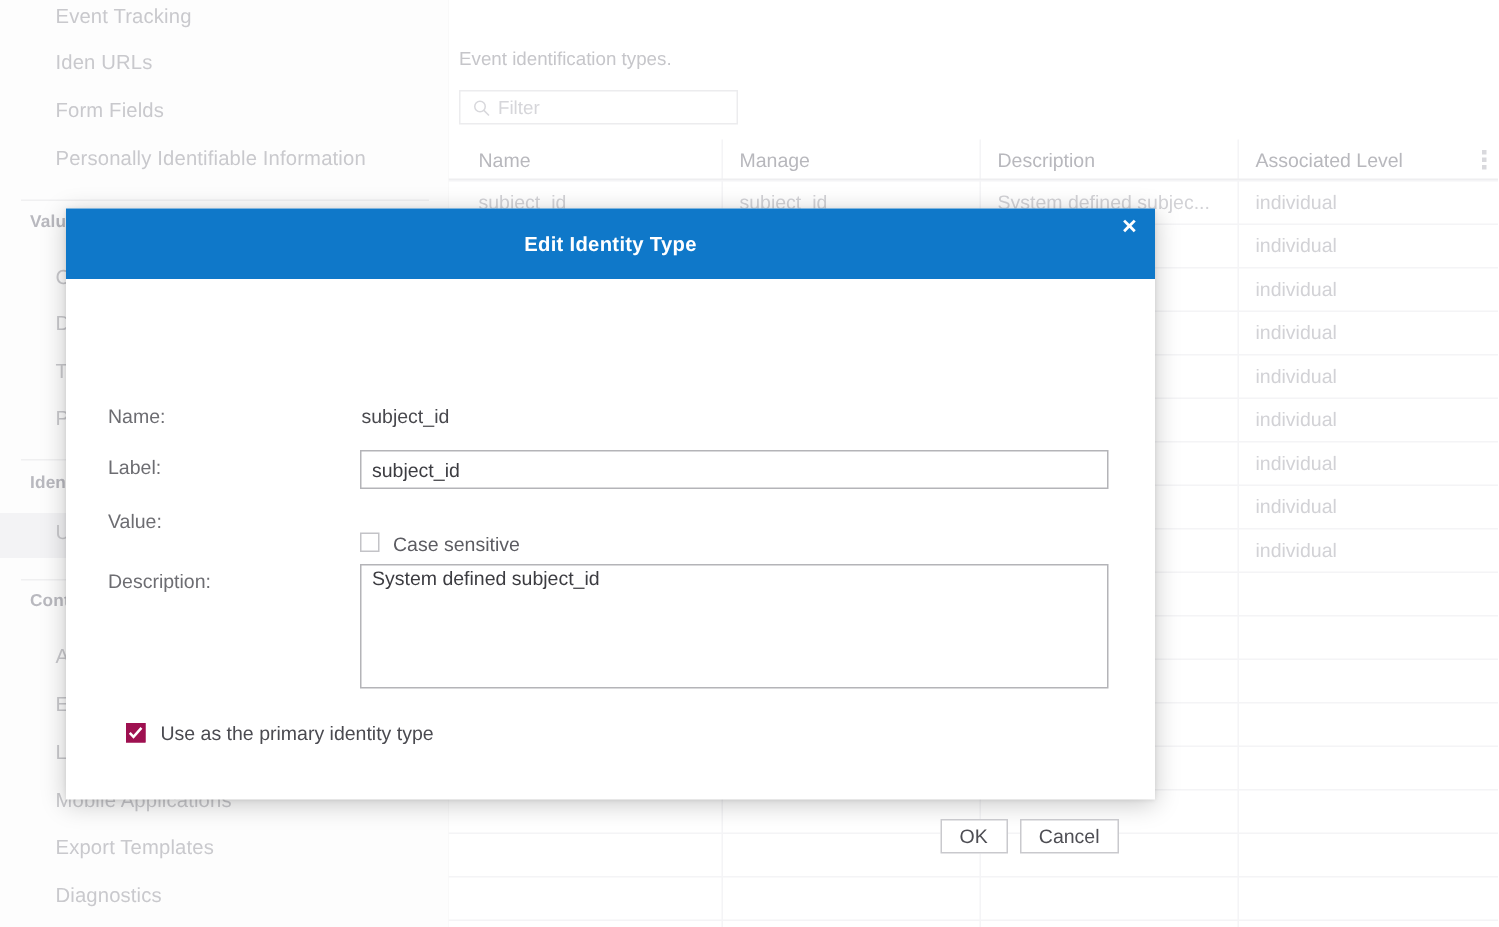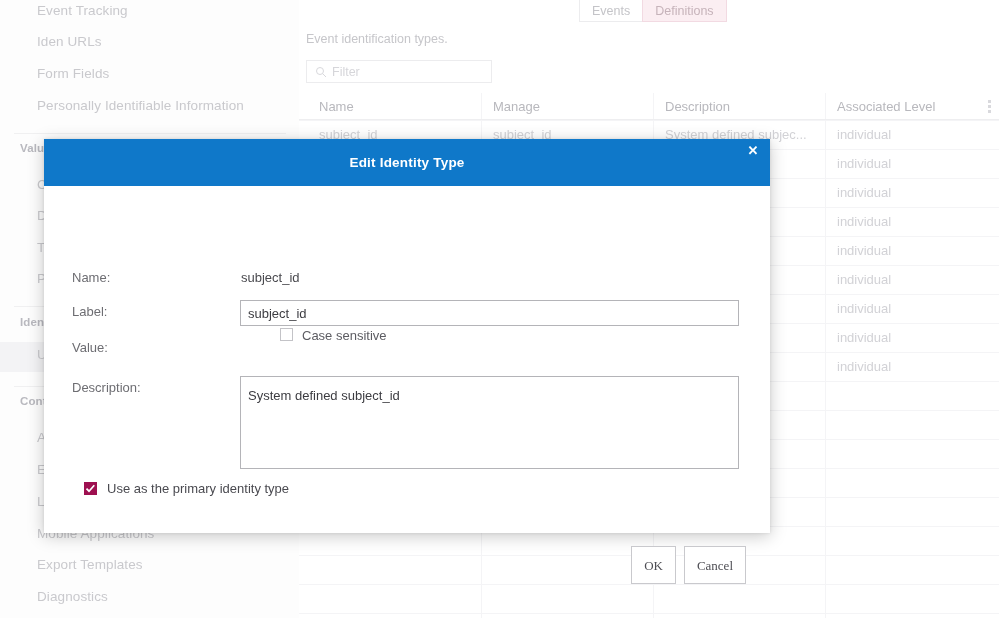--- a/index.html
+++ b/index.html
@@ -277,40 +277,39 @@
     font-family: "Liberation Sans", sans-serif;
     font-size: 13px;
     color: #3c3c41;
     padding: 0 7px;
     outline: none;
   }
   .f-textarea {
     position: absolute;
     left: 196px;
     width: 499px;
-    height: 93px;
+    height: 83px;
     border: 1px solid #b4b4b8;
     background: #ffffff;
     box-sizing: border-box;
     font-family: "Liberation Sans", sans-serif;
     font-size: 13px;
     color: #3c3c41;
-    padding: 11px 7px;
+    padding: 1px 7px;
     outline: none;
     resize: none;
     line-height: 16px;
   }
 
   .cs-wrap {
     position: absolute;
     left: 196px;
-    top: 140px;
+    top: 167px;
     display: flex;
     align-items: flex-start;
-    margin-left: 40px;
   }
   .cbox {
     width: 13px;
     height: 13px;
     border: 1px solid #c3c3c7;
     background: #ffffff;
     box-sizing: border-box;
     display: inline-block;
     cursor: pointer;
   }
@@ -348,24 +347,24 @@
 
   .btnrow {
     position: absolute;
     right: 24px;
     top: 358px;
     display: flex;
     gap: 8px;
   }
   .btn {
     min-width: 42px;
-    height: 38px;
+    height: 23px;
     border: 1px solid #c9c9cd;
     background: #ffffff;
-    font-family: Liberation Serif, serif;
+    font-family: Liberation Sans, sans-serif;
     font-size: 13px;
     color: #4e4e54;
     padding: 0 12px;
     cursor: pointer;
     line-height: 21px;
     box-sizing: border-box;
   }
 </style>
 </head>
 <body>
@@ -398,24 +397,20 @@
         <div class="sb-item" style="top: 462px;">E</div>
         <div class="sb-item" style="top: 494px;">L</div>
         <div class="sb-item" style="top: 526px;">Mobile Applications</div>
         <div class="sb-item" style="top: 557px;">Export Templates</div>
         <div class="sb-item" style="top: 589px;">Diagnostics</div>
       </div>
   </div>
 
   <div class="main">
 
-    <div class="tabbar" id="tabbar">
-        <div class="tab">Events</div>
-        <div class="tab active">Definitions</div>
-      </div>
 
     <div class="subtitle">Event identification types.</div>
 
     <div class="filterbox">
       <svg class="filter-icon" viewBox="0 0 12 12">
         <circle cx="5" cy="5" r="3.5" fill="none" stroke="#d8d8dc" stroke-width="1"></circle>
         <line x1="7.6" y1="7.6" x2="11" y2="11" stroke="#d8d8dc" stroke-width="1"></line>
       </svg>
       <div class="filter-ph">Filter</div>
     </div>

